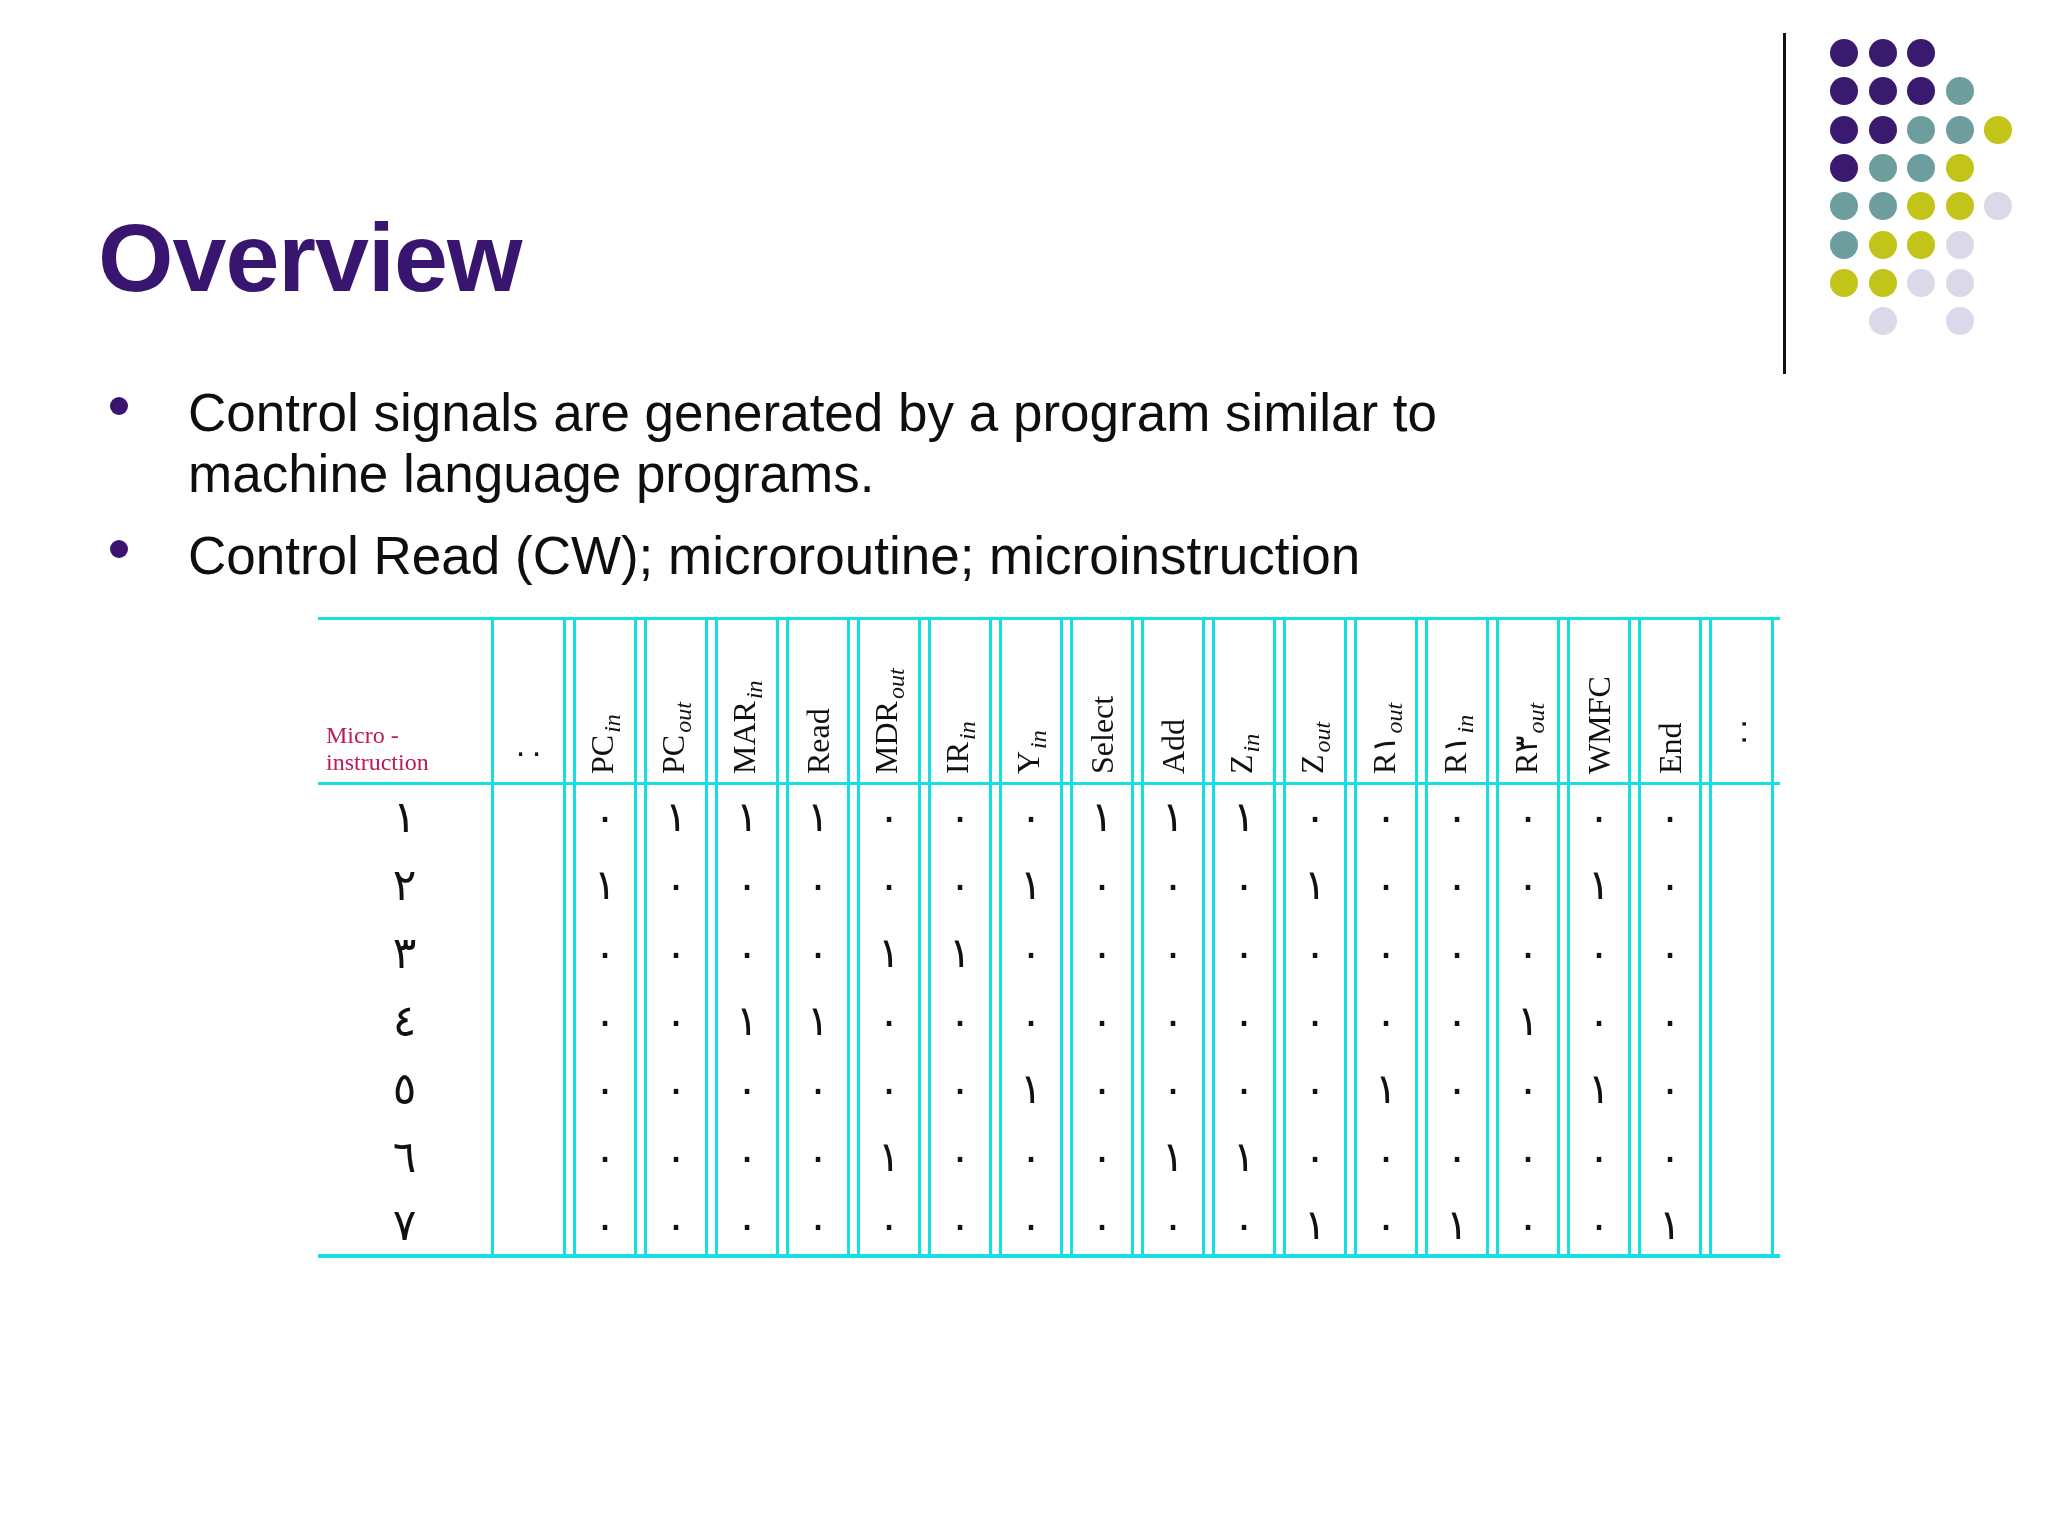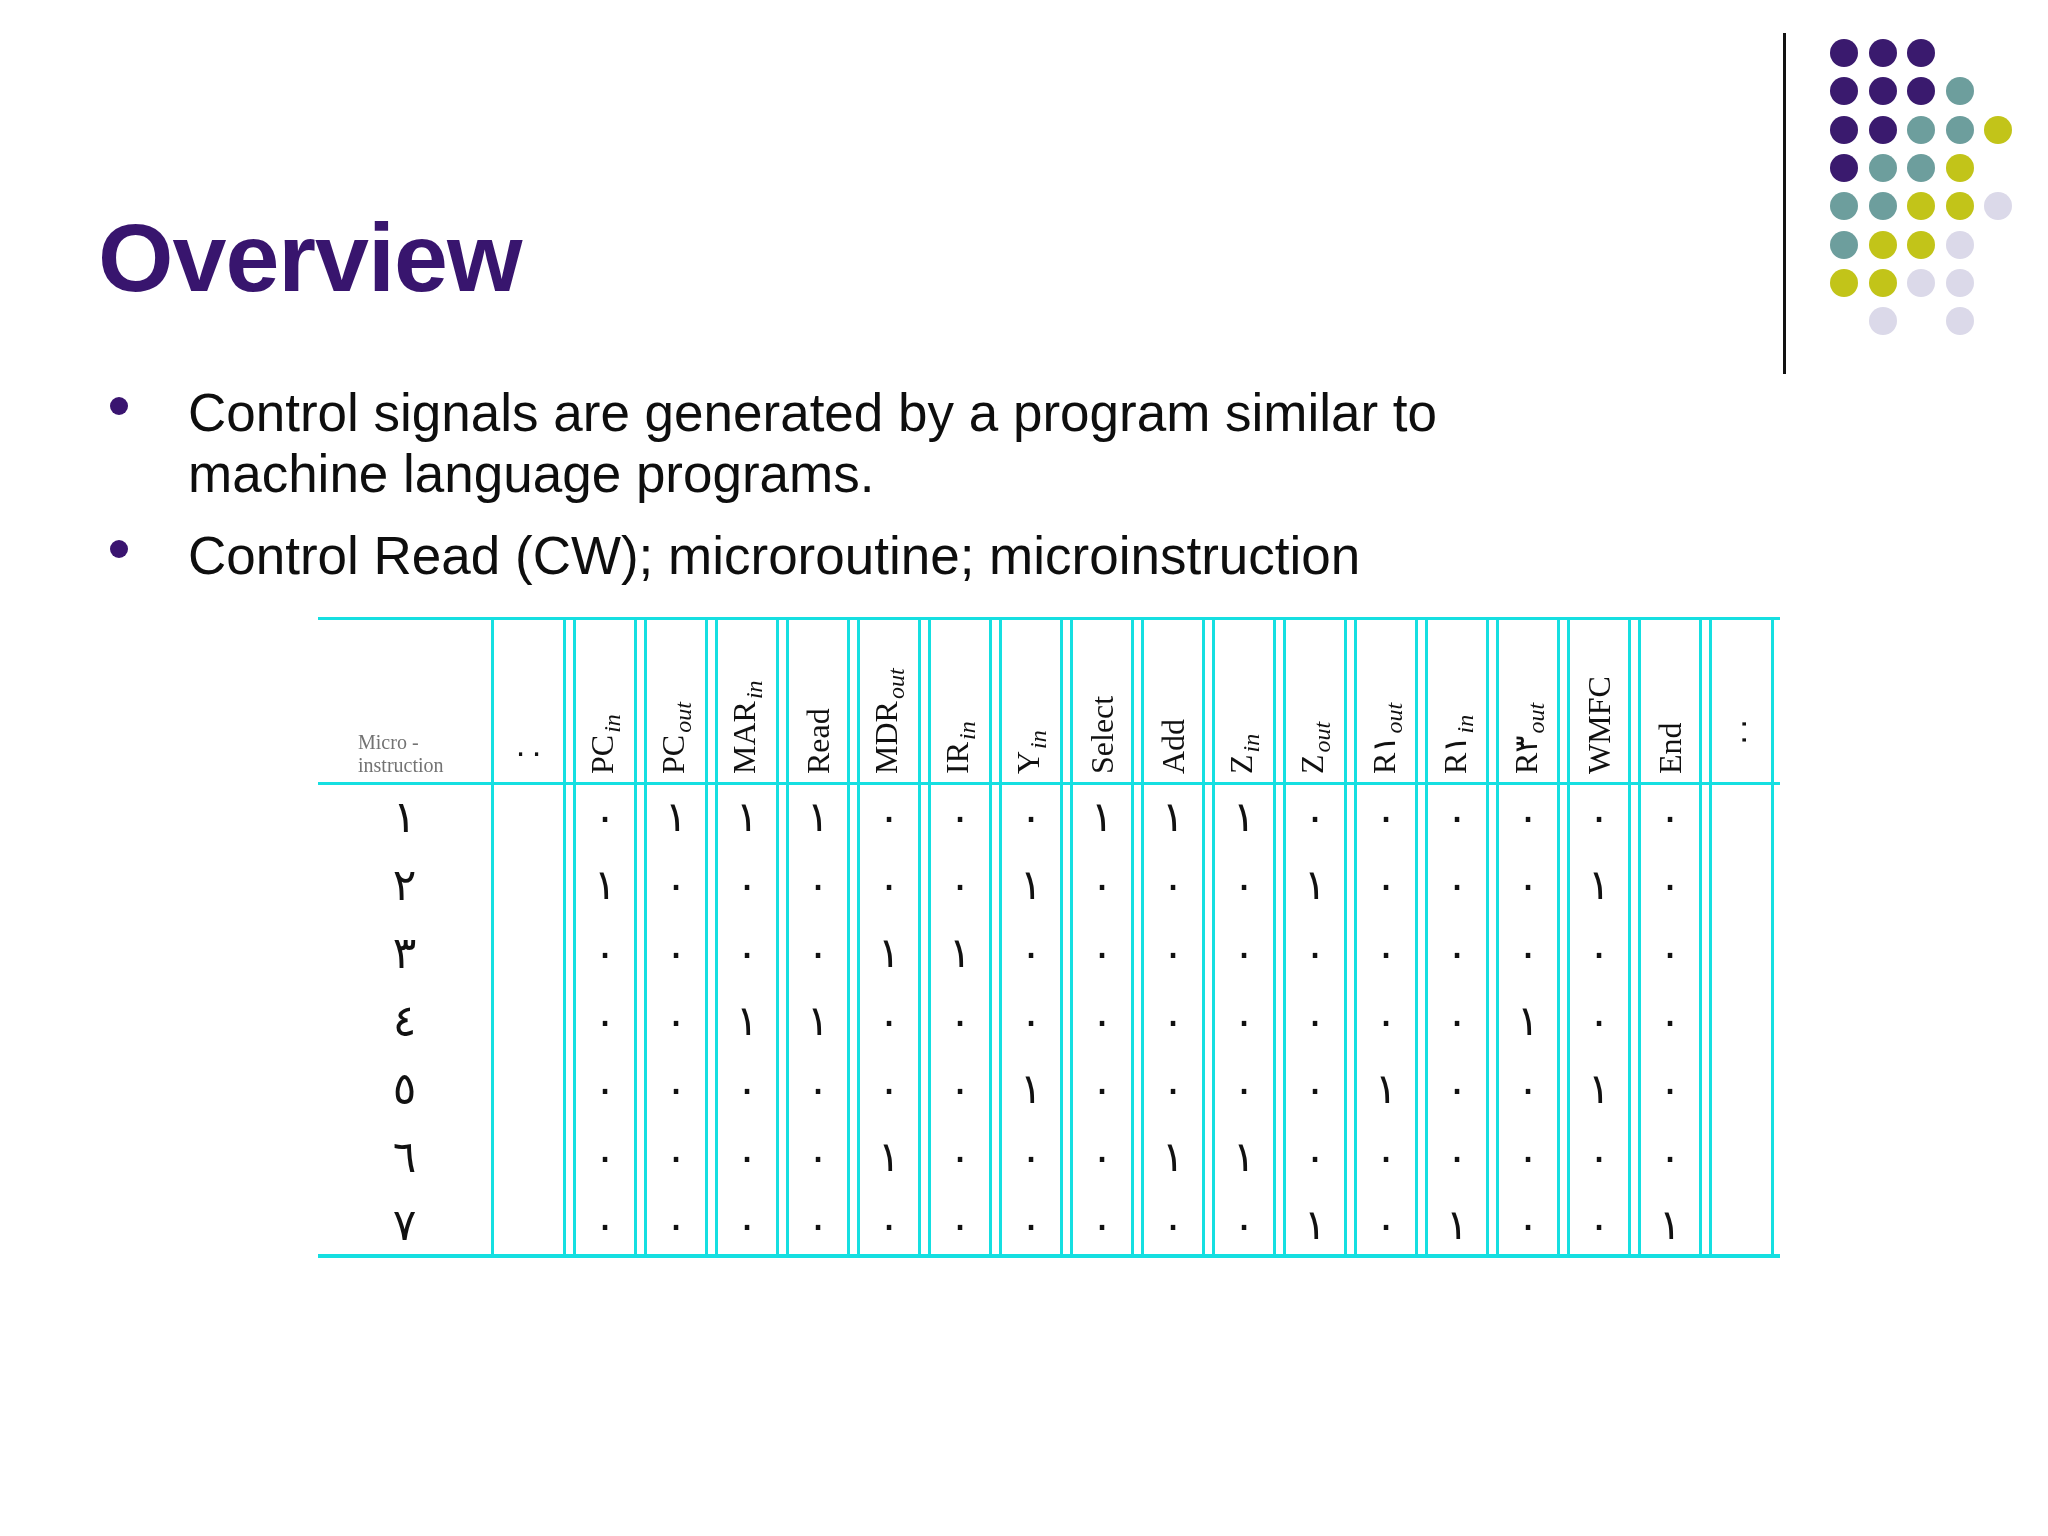--- a/index.html
+++ b/index.html
@@ -80,21 +80,21 @@
     font-size:32px;color:#111;
   }
   .rot .subs{
     font-style:italic;font-size:24px;
     vertical-align:-7px;margin-left:2px;
     font-family:"Liberation Serif","DejaVu Sans",serif;
   }
   .corner-label{
     position:absolute;left:8px;bottom:6px;
     font-family:"Liberation Serif",serif;
-    font-size:20px;line-height:1.12;color:#737373;margin-left:32px;
+    font-size:24px;line-height:1.12;color:#be185d;
   }
   .hdots{
     position:absolute;left:0;right:0;bottom:12px;text-align:center;
     font-family:"DejaVu Sans",sans-serif;font-size:30px;color:#111;
     letter-spacing:6px;
   }
   .rot.rdots{bottom:34px;font-family:"DejaVu Sans",sans-serif;font-size:30px;letter-spacing:6px;}
   
   .caption{
     position:absolute;left:318px;top:1405px;width:1462px;

